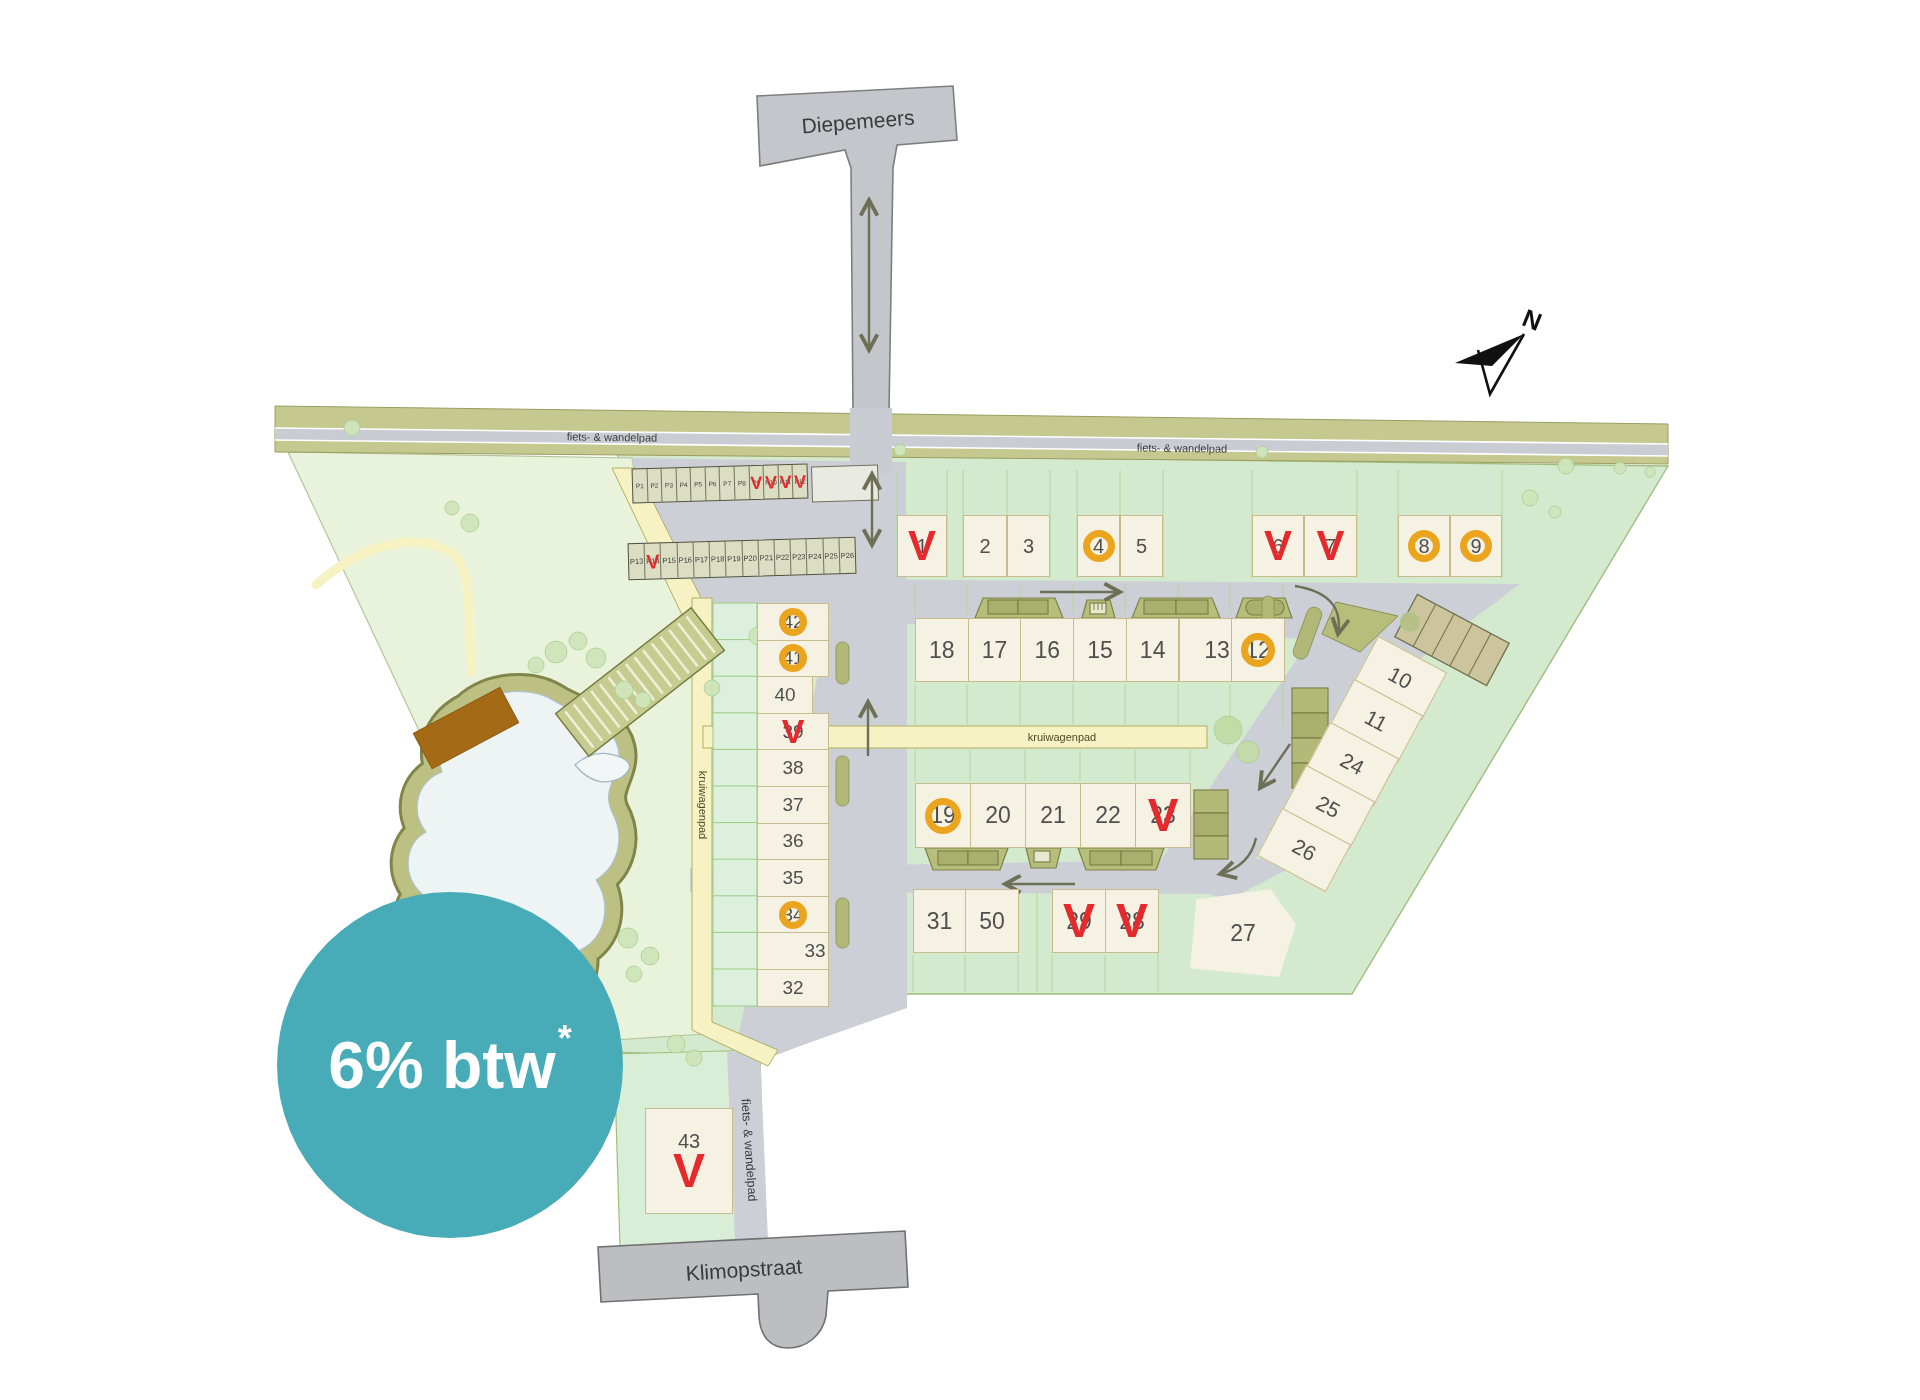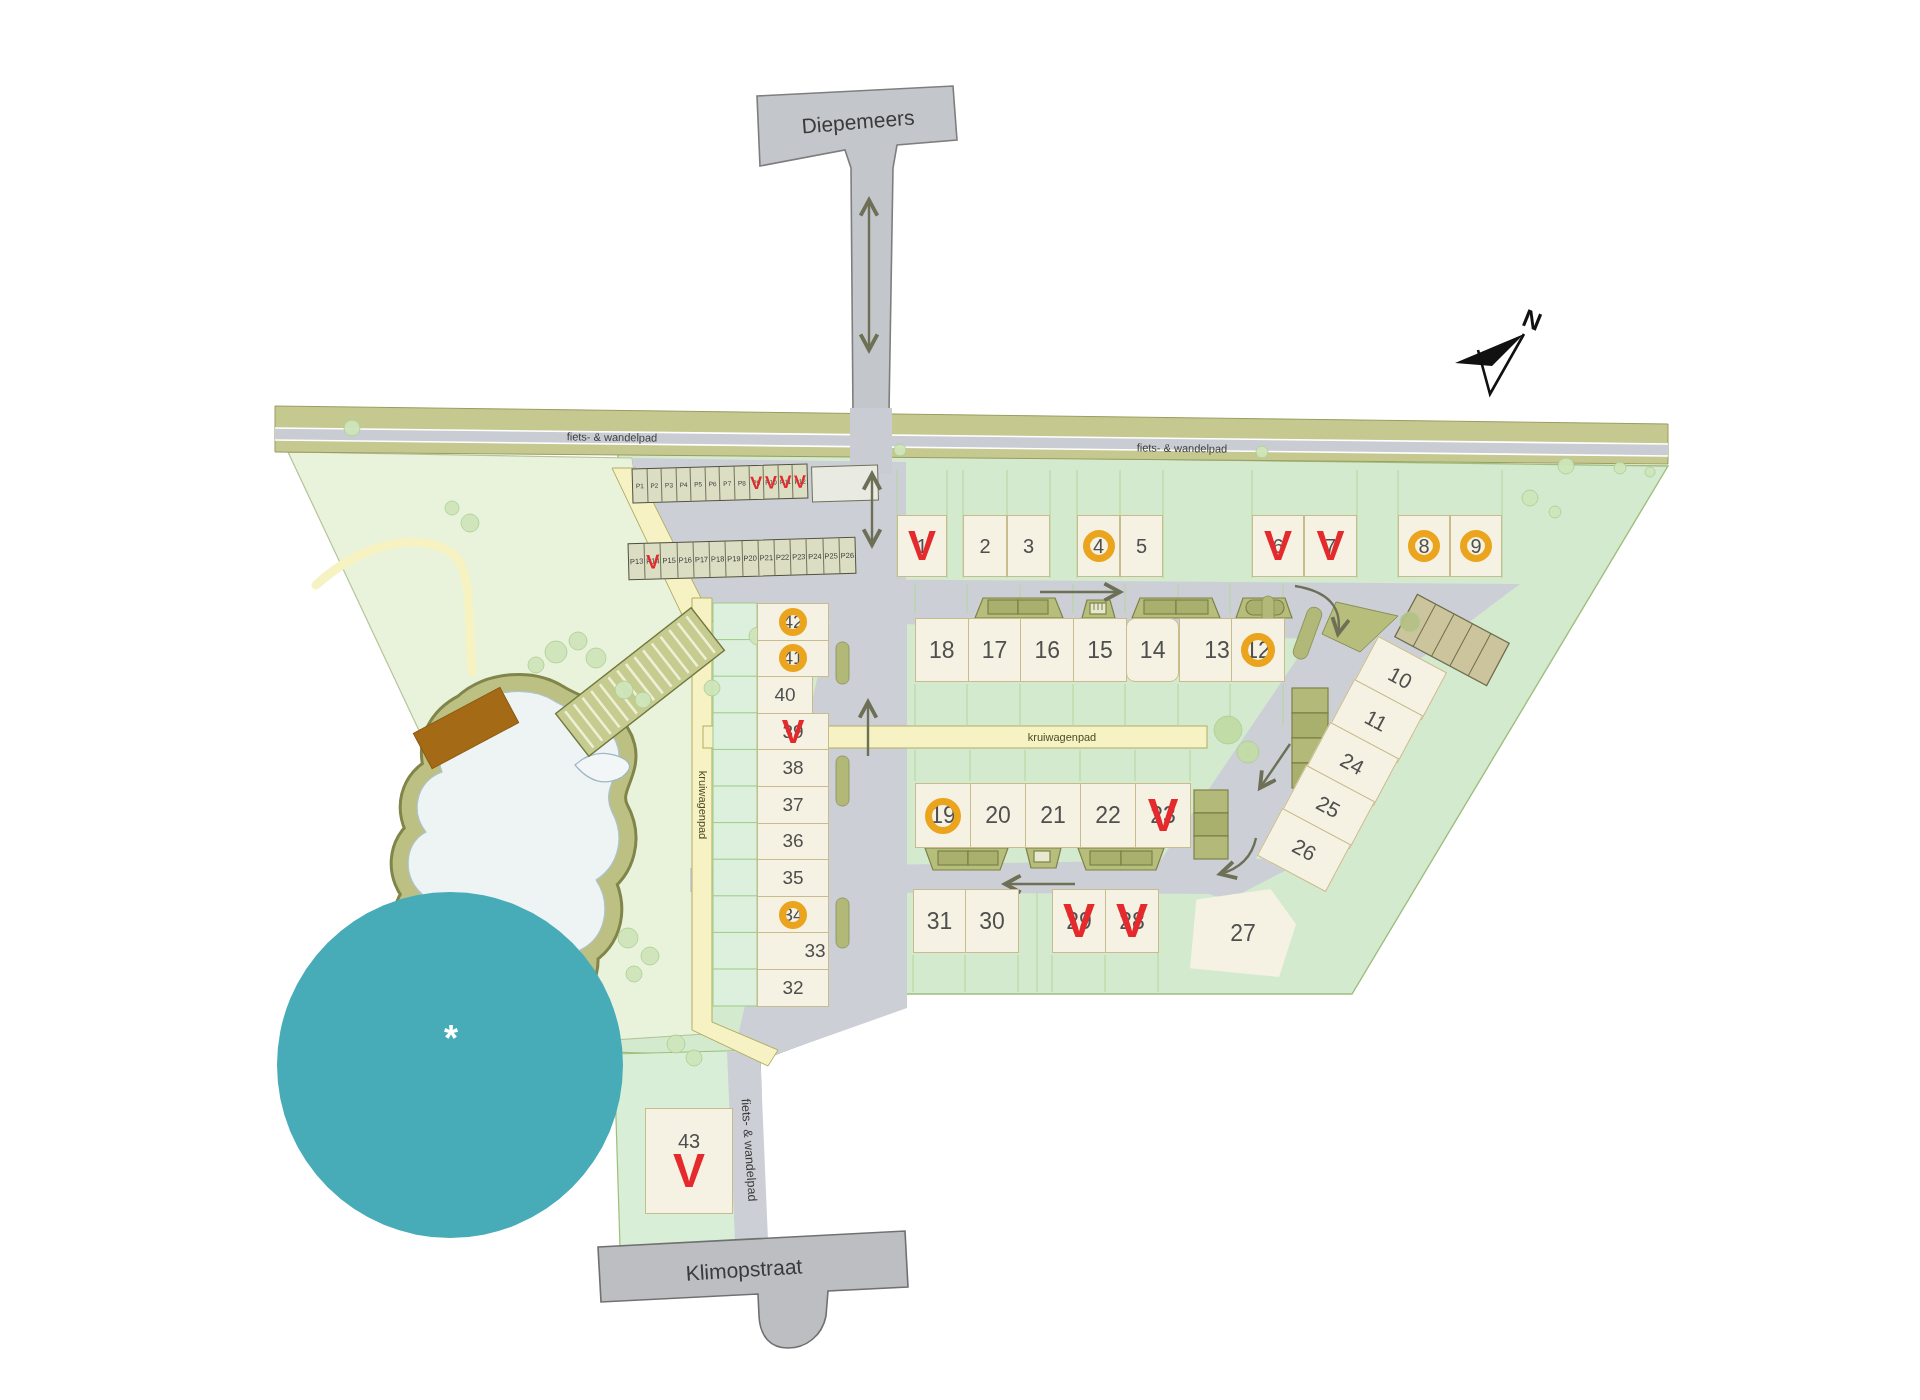--- a/index.html
+++ b/index.html
@@ -236,21 +236,21 @@
       </div>
       <div class="lot" style="left: 967.7px; top: 618px; width: 53.7px; height: 64px; font-size: 23px;">
         <span class="n">17</span>
       </div>
       <div class="lot" style="left: 1020.4px; top: 618px; width: 53.7px; height: 64px; font-size: 23px;">
         <span class="n">16</span>
       </div>
       <div class="lot" style="left: 1073.1px; top: 618px; width: 53.7px; height: 64px; font-size: 23px;">
         <span class="n">15</span>
       </div>
-      <div class="lot" style="left: 1125.8px; top: 618px; width: 53.7px; height: 64px; font-size: 23px; border-radius: 9px;">
+      <div class="lot" style="left: 1125.8px; top: 618px; width: 53.7px; height: 64px; font-size: 23px;">
         <span class="n">14</span>
       </div>
       <div class="lot" style="left: 1178.5px; top: 618px; width: 77px; height: 64px; font-size: 23px;">
         <span class="n">13</span>
       </div>
       <div class="lot" style="left: 1231.2px; top: 618px; width: 53.7px; height: 64px; font-size: 23px;">
         <span class="n">12</span>
         <span class="ring" style="width: 34px; height: 34px;"></span>
       </div>
       <div class="lot" style="left: 915px; top: 783px; width: 56px; height: 65px; font-size: 23px;">
@@ -267,21 +267,21 @@
         <span class="n">22</span>
       </div>
       <div class="lot" style="left: 1135px; top: 783px; width: 56px; height: 65px; font-size: 23px; text-align: center;">
         <span class="n">23</span>
         <span class="vmark" style="font-size: 46px;">V</span>
       </div>
       <div class="lot" style="left: 913px; top: 889px; width: 53px; height: 64px; font-size: 23px;">
         <span class="n">31</span>
       </div>
       <div class="lot" style="left: 965px; top: 889px; width: 54px; height: 64px; font-size: 23px;">
-        <span class="n">30</span>
+        <span class="n">50</span>
       </div>
       <div class="lot" style="left: 1052px; top: 889px; width: 54px; height: 64px; font-size: 23px;">
         <span class="n">29</span>
         <span class="vmark" style="font-size: 48px;">V</span>
       </div>
       <div class="lot" style="left: 1105px; top: 889px; width: 54px; height: 64px; font-size: 23px;">
         <span class="n">28</span>
         <span class="vmark" style="font-size: 48px;">V</span>
       </div>
       <div class="lot" style="left: 1190px; top: 889px; width: 106px; height: 88px; clip-path: polygon(6% 12%, 76% 0%, 100% 40%, 84% 100%, 0% 90%); border: none; font-size: 23px;">
@@ -437,16 +437,17 @@
 <div class="lbl" style="left:858px;top:122px;font-size:21px;transform:translate(-50%,-50%) rotate(-4.6deg);color:#3a3a3a;">Diepemeers</div>
 <div class="lbl" style="left:744px;top:1270px;font-size:21px;transform:translate(-50%,-50%) rotate(-3.6deg);color:#3a3a3a;">Klimopstraat</div>
 <div class="lbl" style="left:612px;top:437px;font-size:11px;transform:translate(-50%,-50%) rotate(0.8deg);">fiets- &amp; wandelpad</div>
 <div class="lbl" style="left:1182px;top:448px;font-size:11px;transform:translate(-50%,-50%) rotate(0.8deg);">fiets- &amp; wandelpad</div>
 <div class="lbl" style="left:749px;top:1150px;font-size:12.5px;transform:translate(-50%,-50%) rotate(86deg);">fiets- &amp; wandelpad</div>
 <div class="lbl" style="left:1062px;top:737px;font-size:11px;color:#4c4c24;">kruiwagenpad</div>
 <div class="lbl" style="left:703px;top:805px;font-size:11px;color:#4c4c24;transform:translate(-50%,-50%) rotate(90deg);">kruiwagenpad</div>
 <div class="lbl" style="left:1532px;top:320px;font-size:25px;font-weight:600;color:#111;transform:translate(-50%,-50%) rotate(22deg);">N</div>
 
 <div class="badge" style="left: 277px; top: 892px; width: 346px; height: 346px; background: rgb(71, 172, 184);">
+  <span style="font-size:66px;">6% btw</span>
       <sup>*</sup>
 </div>
 
 </div>
 
 </body></html>

